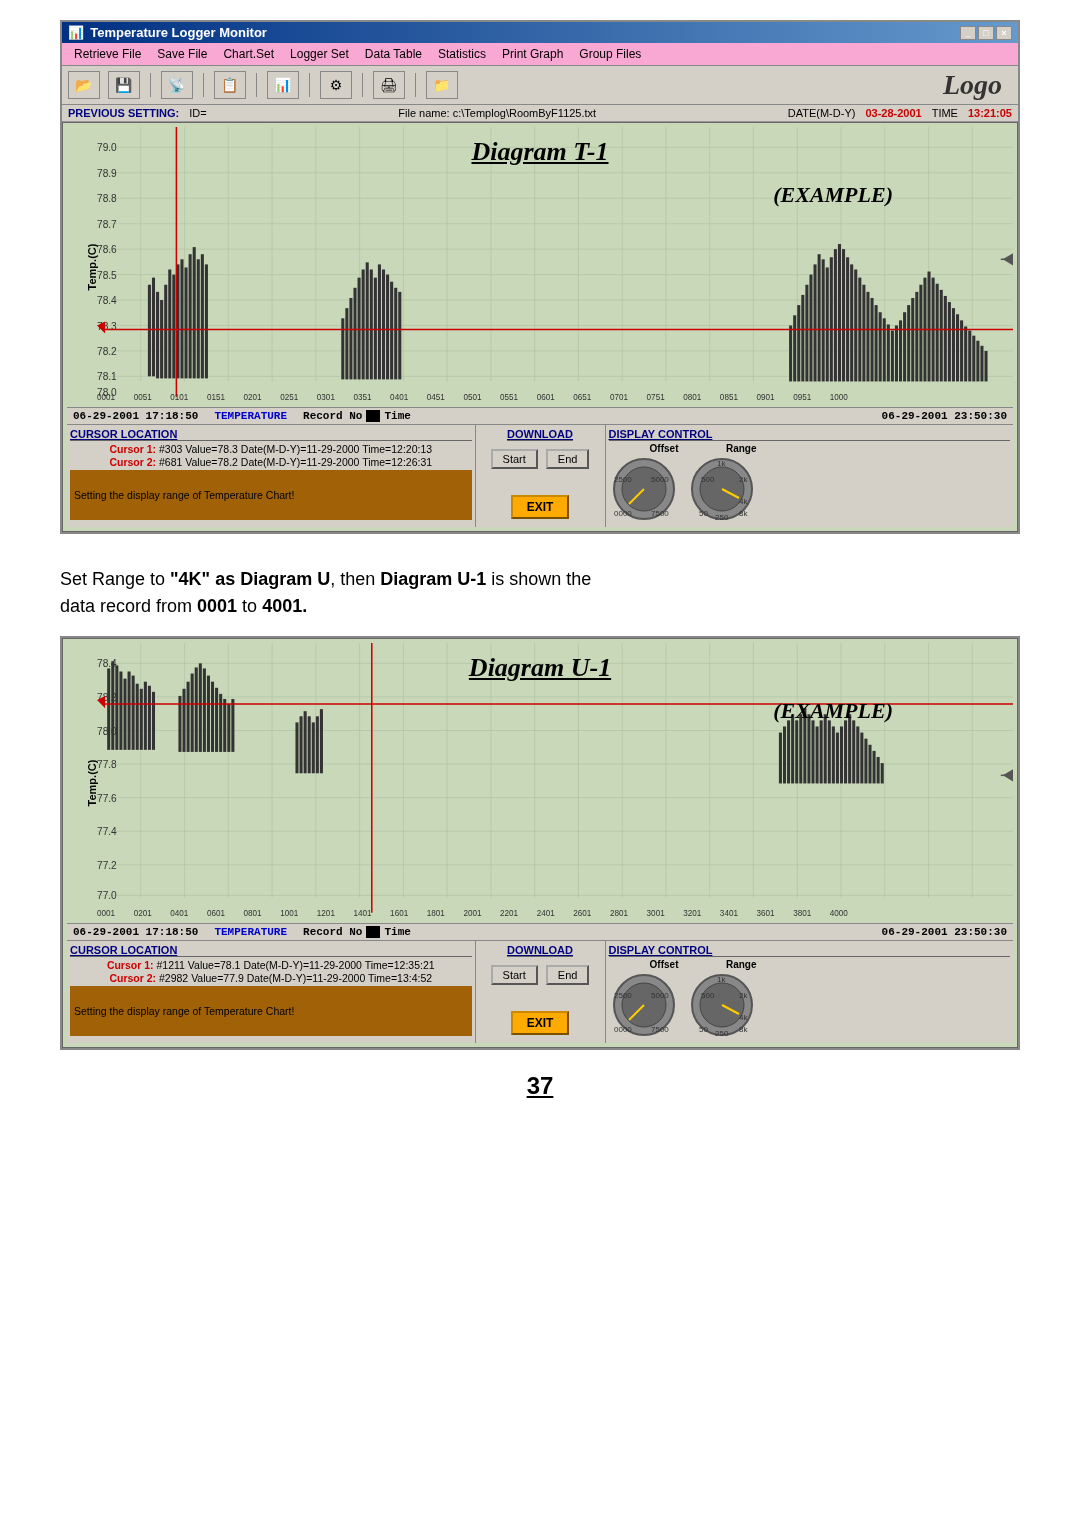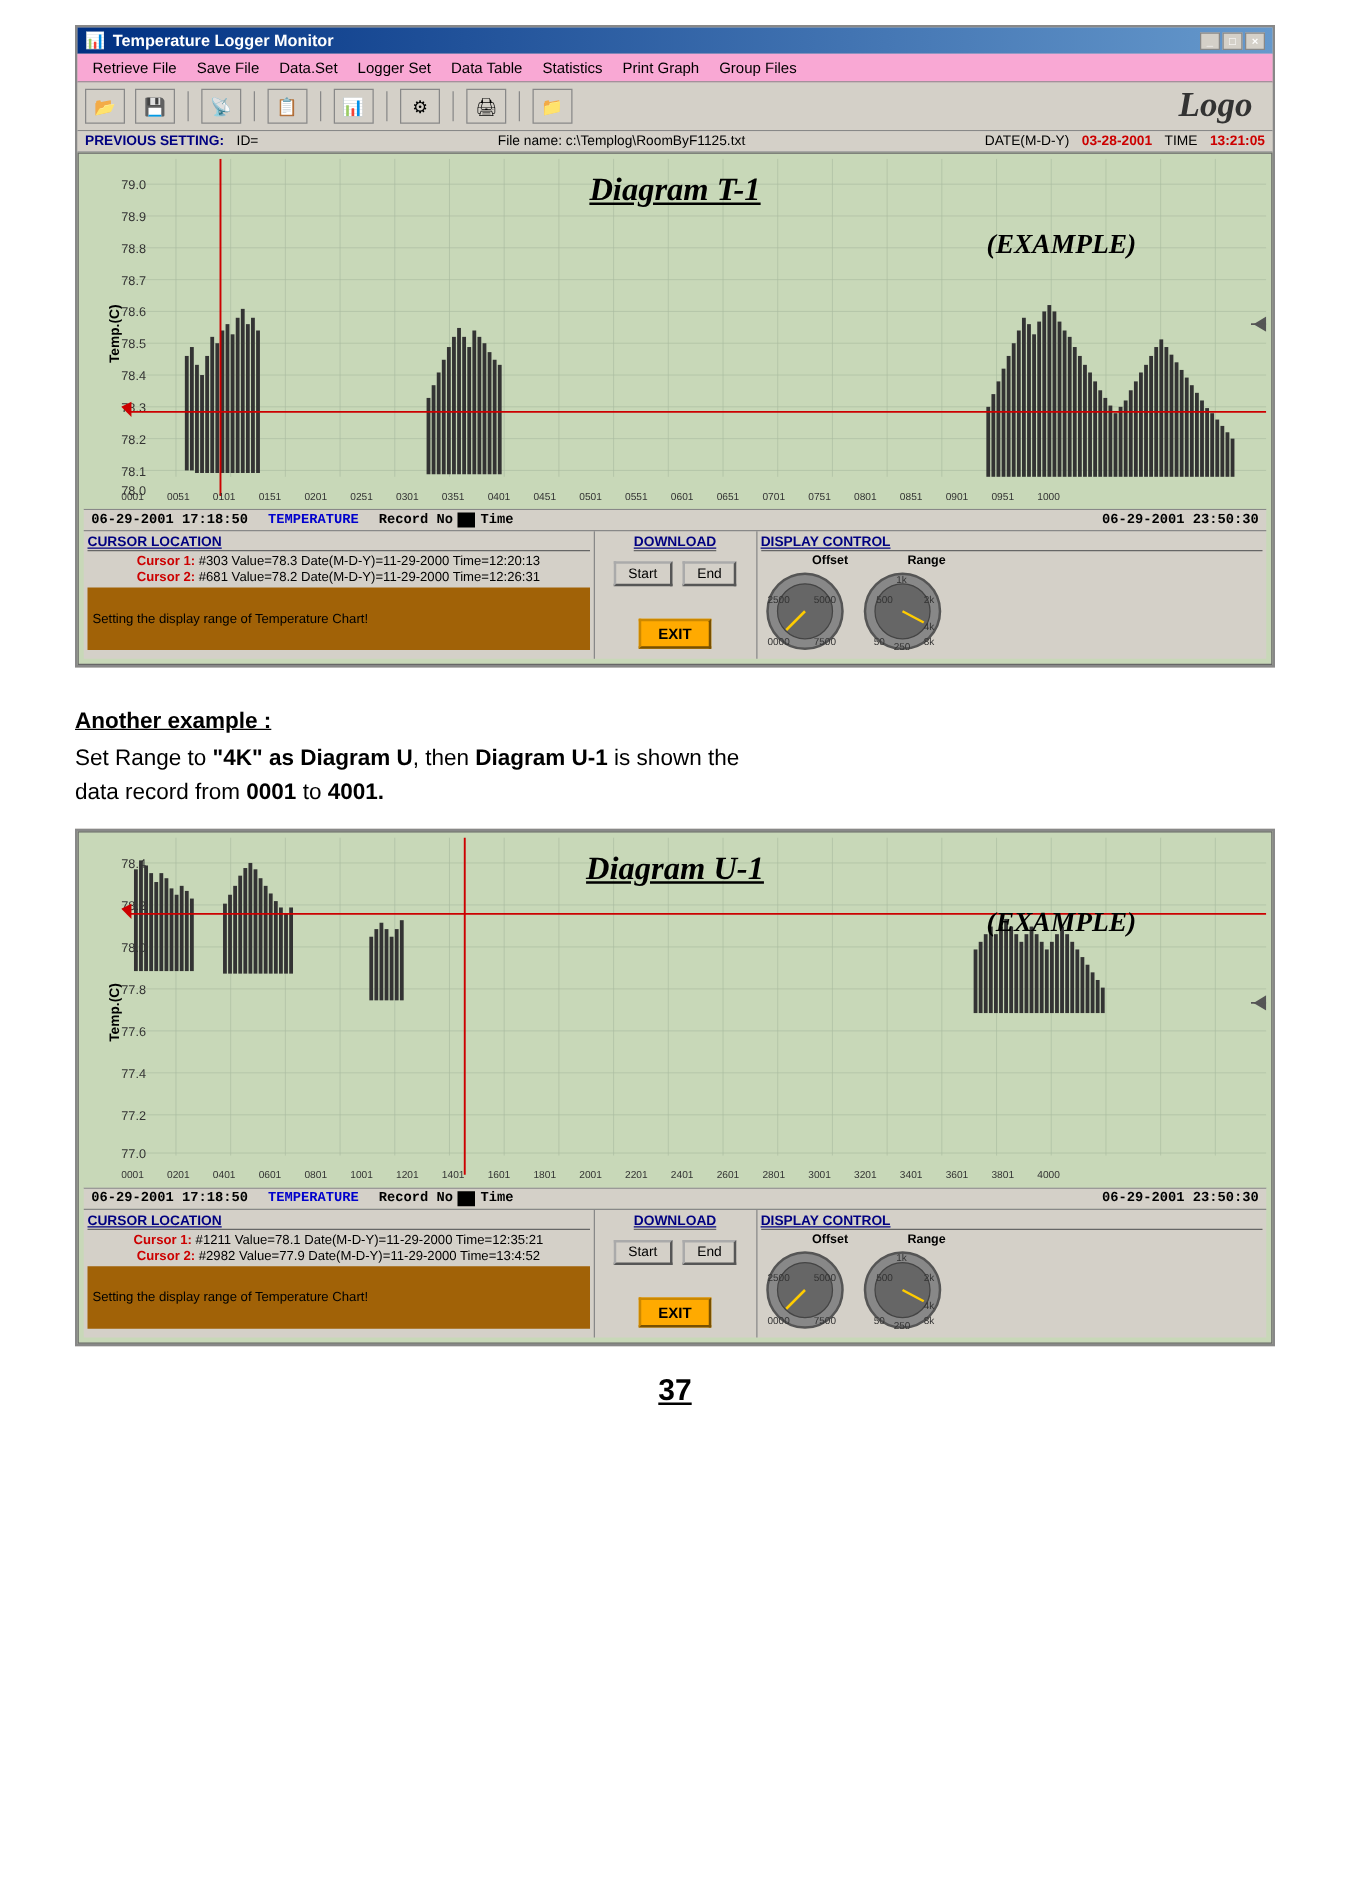--- a/index.html
+++ b/index.html
@@ -116,21 +116,21 @@
       font-family: 'Times New Roman', serif;
       font-size: 26px;
       font-style: italic;
       font-weight: bold;
       color: #000;
       text-decoration: underline;
     }
     .chart-example {
       position: absolute;
       top: 55px;
-      right: 104px;
+      right: 120px;
       font-family: 'Times New Roman', serif;
       font-size: 22px;
       font-style: italic;
       font-weight: bold;
       color: #000;
     }
     .chart-svg {
       display: block;
       width: 100%;
     }
@@ -264,21 +264,21 @@
     <div class="win-controls">
       <div class="win-btn">_</div>
       <div class="win-btn">□</div>
       <div class="win-btn">×</div>
     </div>
   </div>
 
   <div class="menu-bar">
     <span class="menu-item">Retrieve File</span>
     <span class="menu-item">Save File</span>
-    <span class="menu-item">Data.Set</span>
+    <span class="menu-item">Chart.Set</span>
     <span class="menu-item">Logger Set</span>
     <span class="menu-item">Data Table</span>
     <span class="menu-item">Statistics</span>
     <span class="menu-item">Print Graph</span>
     <span class="menu-item">Group Files</span>
   </div>
 
   <div class="toolbar">
     <div class="toolbar-btn">📂</div>
     <div class="toolbar-btn">💾</div>
@@ -549,21 +549,20 @@
             </svg>
           </div>
         </div>
       </div>
     </div>
   </div>
 
 </div>
 
 <div class="prose-section">
-  <div class="prose-title">Another example :</div>
   <div class="prose-body">
     Set Range to <span class="prose-quoted">"4K" as </span><span class="prose-bold">Diagram U</span>, then <span class="prose-bold">Diagram U-1</span>  is shown the<br>
     data record from <span class="prose-bold">0001</span> to <span class="prose-bold">4001.</span>
   </div>
 </div>
 
 <div class="window">
 
   <div class="chart-container">
     <div class="chart-inner" style="height:280px;">

